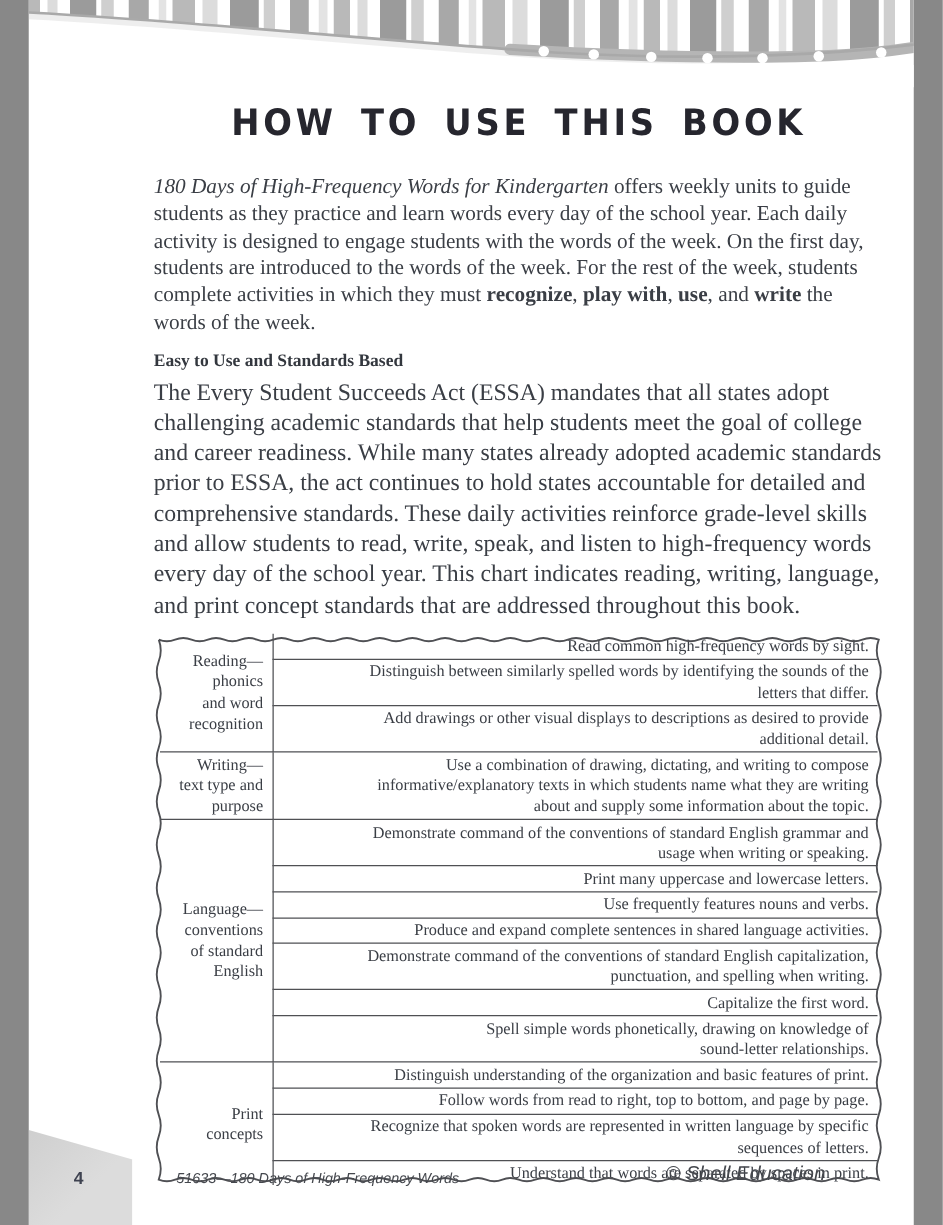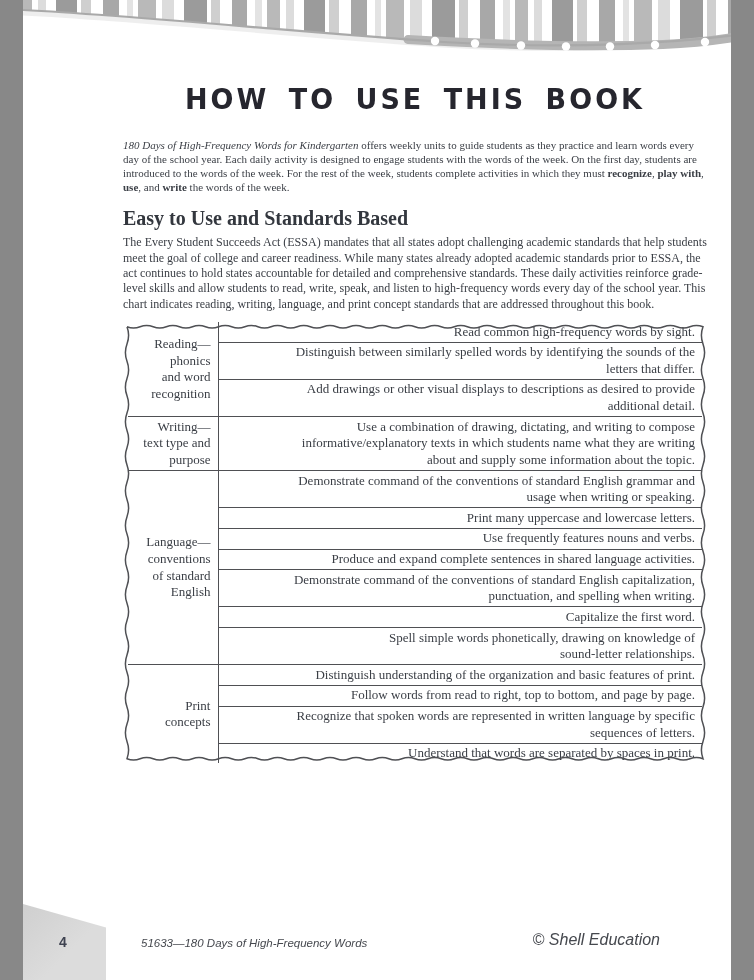--- a/index.html
+++ b/index.html
@@ -28,34 +28,34 @@
     font-family:"DejaVu Sans","Liberation Sans",sans-serif;
     font-weight:bold;
     font-size:27px;
     letter-spacing:3px;
     word-spacing:7px;
     color:var(--title-ink);
     transform:scaleY(1.08);
   }
   .intro{
     margin-top:24px;
-    font-size:11px;
+    font-size:17px;
     line-height:1.28;
   }
   .intro .italic{font-style:italic;}
   .intro .bold{font-weight:bold;}
   .section-heading{
     margin-top:13px;
-    font-size:20px;
+    font-size:14px;
     font-weight:bold;
     color:#33373e;
   }
   .body-para{
     margin-top:5px;
-    font-size:12px;
+    font-size:19px;
     line-height:1.28;
   }
   .table-wrap{position:relative;margin-top:10px;}
   .wave-border{position:absolute;top:0;left:0;width:100%;height:100%;pointer-events:none;}
   table.std{
     width:calc(100% - 10px);
     margin:7px 5px;
     border-collapse:collapse;
     border-style:hidden;
     text-align:right;

